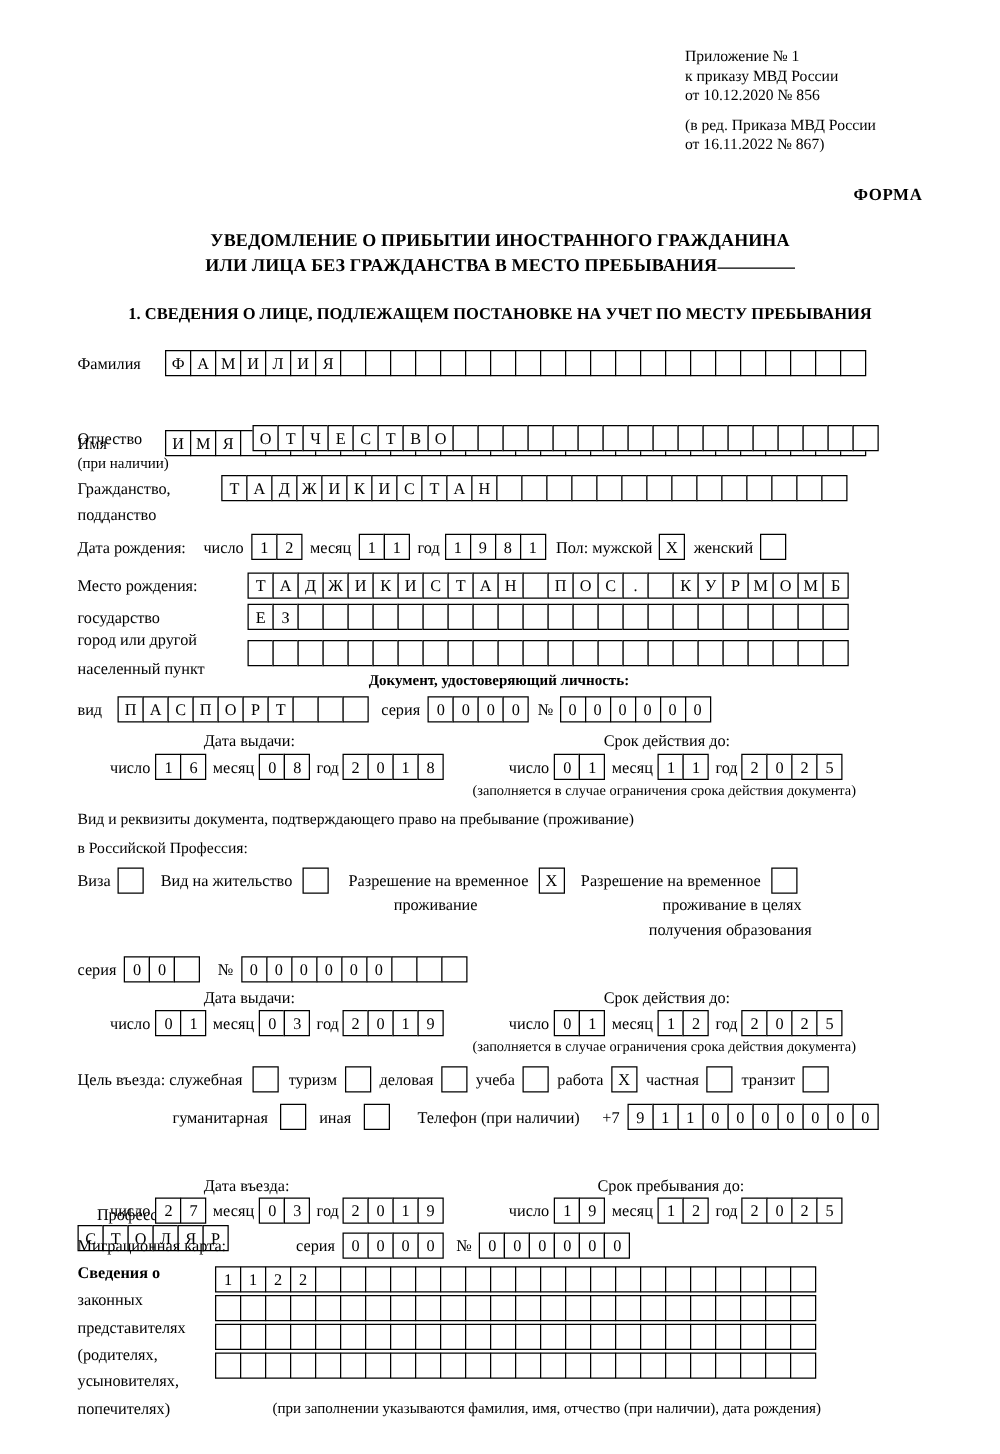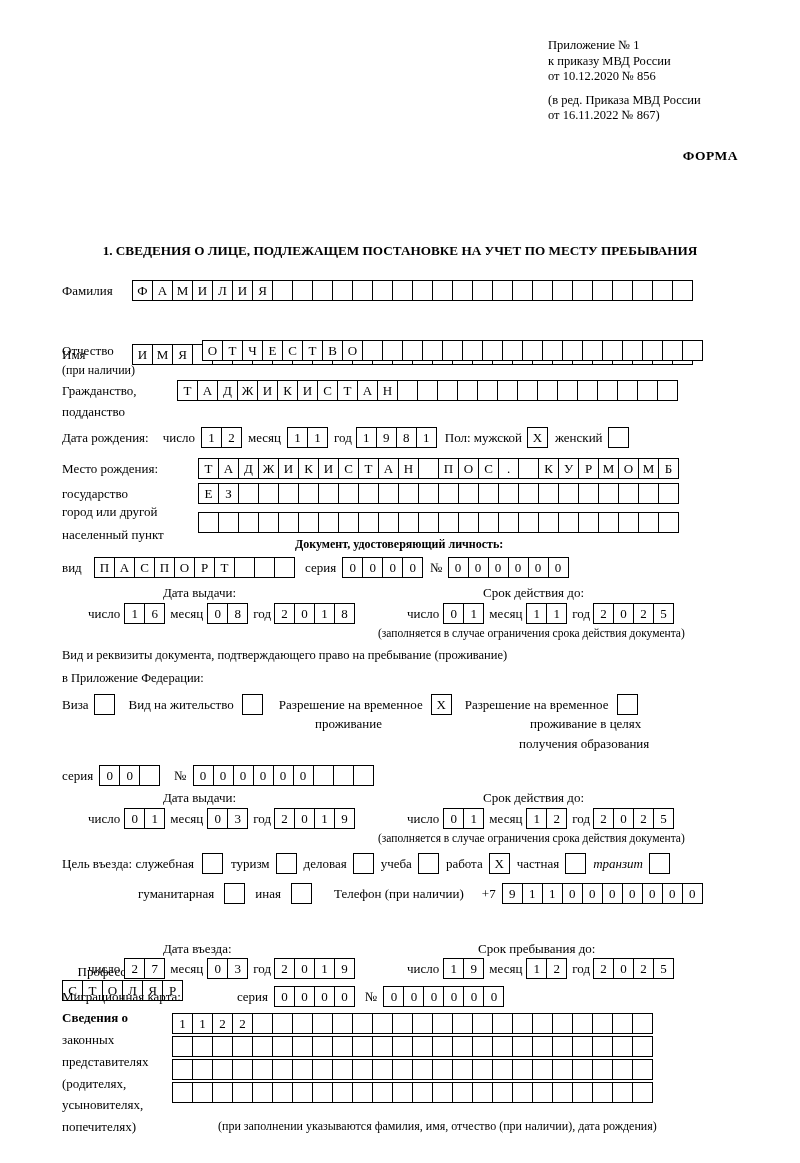--- a/index.html
+++ b/index.html
@@ -122,20 +122,24 @@
   <div class="hdr">
     <div>Приложение № 1</div>
     <div>к приказу МВД России</div>
     <div>от 10.12.2020 № 856</div>
     <div class="gap"></div>
     <div>(в ред. Приказа МВД России</div>
     <div>от 16.11.2022 № 867)</div>
   </div>
   <div class="forma">ФОРМА</div>
 
+  <div class="title">
+    <div>УВЕДОМЛЕНИЕ О ПРИБЫТИИ ИНОСТРАННОГО ГРАЖДАНИНА</div>
+    <div><span>ИЛИ ЛИЦА БЕЗ ГРАЖДАНСТВА В МЕСТО ПРЕБЫВАНИЯ</span><span class="underline-space"></span></div>
+  </div>
 
   <div class="section1">1. СВЕДЕНИЯ О ЛИЦЕ, ПОДЛЕЖАЩЕМ ПОСТАНОВКЕ НА УЧЕТ ПО МЕСТУ ПРЕБЫВАНИЯ</div>
 
   <div class="row" style="top:280px; left:62px;">
     <span class="lbl" style="width:70px;">Фамилия</span>
     <span class="boxes" id="bx-surname">
         <span class="bx">Ф</span>
         <span class="bx">А</span>
         <span class="bx">М</span>
         <span class="bx">И</span>
@@ -466,21 +470,21 @@
         <span class="bx">5</span>
       </span>
   </div>
 
   <div class="small-note" style="top:627px; left:378px;">(заполняется в случае ограничения срока действия документа)</div>
 
   <div class="row" style="top:648px; left:62px;">
     <span class="lbl" style="font-size:12.5px;">Вид и реквизиты документа, подтверждающего право на пребывание (проживание)</span>
   </div>
   <div class="row" style="top:671px; left:62px;">
-    <span class="lbl" style="font-size:12.5px;">в Приложение Федерации:</span>
+    <span class="lbl" style="font-size:12.5px;">в Российской Профессия:</span>
   </div>
 
   <div class="row" style="top:694px; left:62px;">
     <span class="lbl">Виза</span>
     <span class="single" style="margin-left:5px;" id="bx-visa"></span>
     <span class="lbl" style="margin-left:14px;">Вид на жительство</span>
     <span class="single" style="margin-left:8px;" id="bx-residence"></span>
     <span class="lbl" style="margin-left:16px;">Разрешение на временное</span>
     <span class="single" style="margin-left:8px;" id="bx-tempres">X</span>
     <span class="lbl" style="margin-left:13px;">Разрешение на временное</span>
@@ -569,21 +573,21 @@
     <span class="lbl" style="margin-left:8px;">туризм</span>
     <span class="single" style="margin-left:6px;" id="bx-purptour"></span>
     <span class="lbl" style="margin-left:7px;">деловая</span>
     <span class="single" style="margin-left:6px;" id="bx-purpbus"></span>
     <span class="lbl" style="margin-left:7px;">учеба</span>
     <span class="single" style="margin-left:6px;" id="bx-purpstudy"></span>
     <span class="lbl" style="margin-left:7px;">работа</span>
     <span class="single" style="margin-left:6px;" id="bx-purpwork">X</span>
     <span class="lbl" style="margin-left:7px;">частная</span>
     <span class="single" style="margin-left:6px;" id="bx-purppriv"></span>
-    <span class="lbl" style="margin-left:7px;font-style:italic;">транзит</span>
+    <span class="lbl" style="margin-left:7px;">транзит</span>
     <span class="single" style="margin-left:6px;" id="bx-purptrans"></span>
   </div>
 
   <div class="row" style="top:883px; left:138px;">
     <span class="lbl">гуманитарная</span>
     <span class="single" style="margin-left:10px;" id="bx-purphum"></span>
     <span class="lbl" style="margin-left:10px;">иная</span>
     <span class="single" style="margin-left:10px;" id="bx-purpother"></span>
     <span class="lbl" style="margin-left:22px;">Телефон (при наличии)</span>
     <span class="lbl" style="margin-left:18px;">+7</span>

